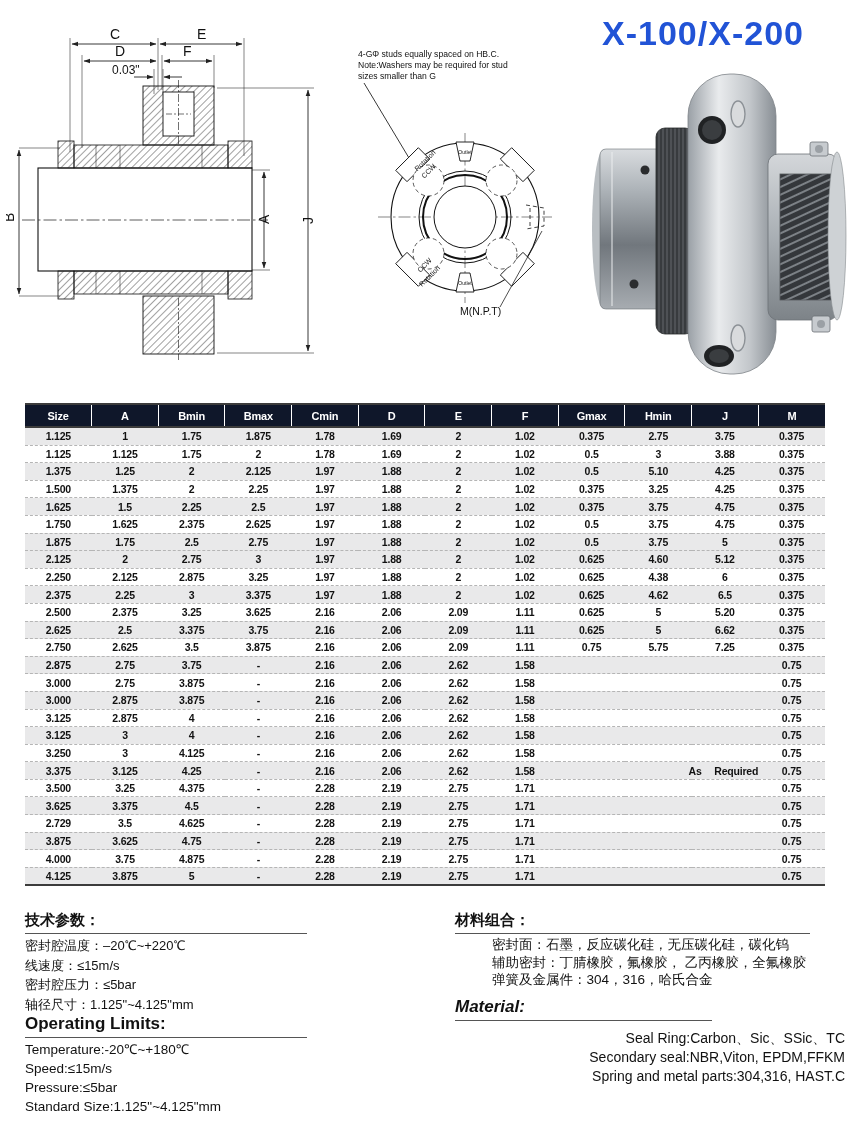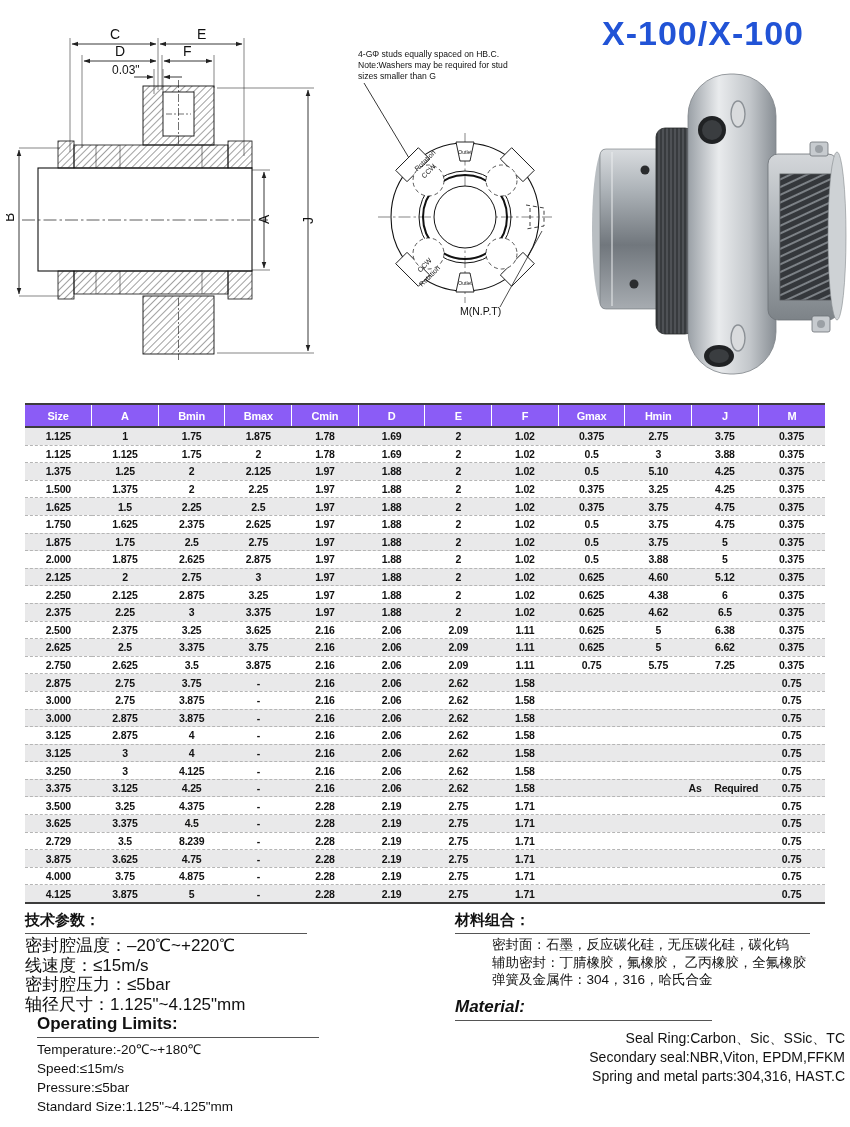--- a/index.html
+++ b/index.html
@@ -10,52 +10,52 @@
          font-size:34px;font-weight:800;letter-spacing:1px;color:var(--accent,#2153d6);}
   
   .draw{position:absolute;}
   .d-left{left:6px;top:24px;}
   .d-mid{left:350px;top:45px;}
   .d-photo{left:588px;top:66px;}
   svg text{font-family:"Liberation Sans", sans-serif;}
   
   .dim-table{position:absolute;left:25px;top:403px;width:800px;border-collapse:collapse;
              table-layout:fixed;font-weight:700;}
-  .dim-table th{background:#8b5cf6;color:#fff;font-size:11px;height:21px;padding:0;
+  .dim-table th{background:#0f172a;color:#fff;font-size:11px;height:21px;padding:0;
                 border-right:1px solid #fff;border-top:2px solid #3c3c3c;
                 border-bottom:2px solid #3c3c3c;letter-spacing:-0.2px;}
   .dim-table th:last-child{border-right:none;}
   .dim-table td{height:16.6px;padding:0;text-align:center;font-size:10.5px;
                 border-bottom:1px dashed #b5b5b5;letter-spacing:-0.2px;}
   .dim-table tr.odd td{background:#e9e9ea;}
   .dim-table tbody tr:last-child td{border-bottom:2px solid #3c3c3c;}
   .dim-table td.asreq{word-spacing:10px;text-align:right;}
   
   .tblock{position:absolute;}
   .b1{left:25px;top:911px;width:420px;}
-  .b2{left:25px;top:1014px;width:420px;margin-left:12px;}
+  .b2{left:25px;top:1014px;width:420px;}
   .b3{left:455px;top:911px;width:390px;}
   .b4{left:455px;top:997px;width:390px;}
   .sec-title{font-weight:700;margin:0 0 2px 0;padding-bottom:3px;border-bottom:1.5px solid #555;}
   .cn-h{font-size:15px;width:282px;}
   .en-h{font-size:17px;width:282px;}
   .cn-h3{font-size:15px;width:355px;}
   .en-h4{font-size:17px;width:257px;font-style:italic;}
-  .b1 .tline{font-size:17px;line-height:19.5px;}
+  .b1 .tline{font-size:13px;line-height:19.5px;}
   .b2 .tline{font-size:13.5px;line-height:19px;}
   .b3 .tline{font-size:13.5px;line-height:17.5px;margin-left:37px;}
   .b4 .tline{font-size:14px;line-height:19px;text-align:right;}
   .b4 .lines{margin-top:8px;}
 </style>
 </head>
 <body>
 
 <div class="page">
 
-  <div class="title">X-100/X-100</div>
+  <div class="title">X-100/X-200</div>
 
   <svg class="draw d-left" width="344" height="346" viewBox="0 0 344 346">
     <defs>
       <pattern id="hatch" patternUnits="userSpaceOnUse" width="5" height="5" patternTransform="rotate(45)">
         <line x1="0" y1="0" x2="0" y2="5" stroke="#444" stroke-width="1"></line>
       </pattern>
       <marker id="arr" viewBox="0 0 10 10" refX="9" refY="5" markerWidth="8" markerHeight="8" orient="auto-start-reverse">
         <path d="M0,1.6 L9.5,5 L0,8.4 z" fill="#222"></path>
       </marker>
     </defs>
@@ -361,34 +361,20 @@
           <td>2.75</td>
           <td>1.97</td>
           <td>1.88</td>
           <td>2</td>
           <td>1.02</td>
           <td>0.5</td>
           <td>3.75</td>
           <td>5</td>
           <td>0.375</td>
         </tr>
-        <tr>
-          <td>2.000</td>
-          <td>1.875</td>
-          <td>2.625</td>
-          <td>2.875</td>
-          <td>1.97</td>
-          <td>1.88</td>
-          <td>2</td>
-          <td>1.02</td>
-          <td>0.5</td>
-          <td>3.88</td>
-          <td>5</td>
-          <td>0.375</td>
-        </tr>
         <tr class="odd">
           <td>2.125</td>
           <td>2</td>
           <td>2.75</td>
           <td>3</td>
           <td>1.97</td>
           <td>1.88</td>
           <td>2</td>
           <td>1.02</td>
           <td>0.625</td>
@@ -428,21 +414,21 @@
           <td>2.500</td>
           <td>2.375</td>
           <td>3.25</td>
           <td>3.625</td>
           <td>2.16</td>
           <td>2.06</td>
           <td>2.09</td>
           <td>1.11</td>
           <td>0.625</td>
           <td>5</td>
-          <td>6.38</td>
+          <td>5.20</td>
           <td>0.375</td>
         </tr>
         <tr class="odd">
           <td>2.625</td>
           <td>2.5</td>
           <td>3.375</td>
           <td>3.75</td>
           <td>2.16</td>
           <td>2.06</td>
           <td>2.09</td>
@@ -586,21 +572,21 @@
           <td>2.75</td>
           <td>1.71</td>
           <td></td>
           <td></td>
           <td></td>
           <td>0.75</td>
         </tr>
         <tr>
           <td>2.729</td>
           <td>3.5</td>
-          <td>8.239</td>
+          <td>4.625</td>
           <td>-</td>
           <td>2.28</td>
           <td>2.19</td>
           <td>2.75</td>
           <td>1.71</td>
           <td></td>
           <td></td>
           <td></td>
           <td>0.75</td>
         </tr>

